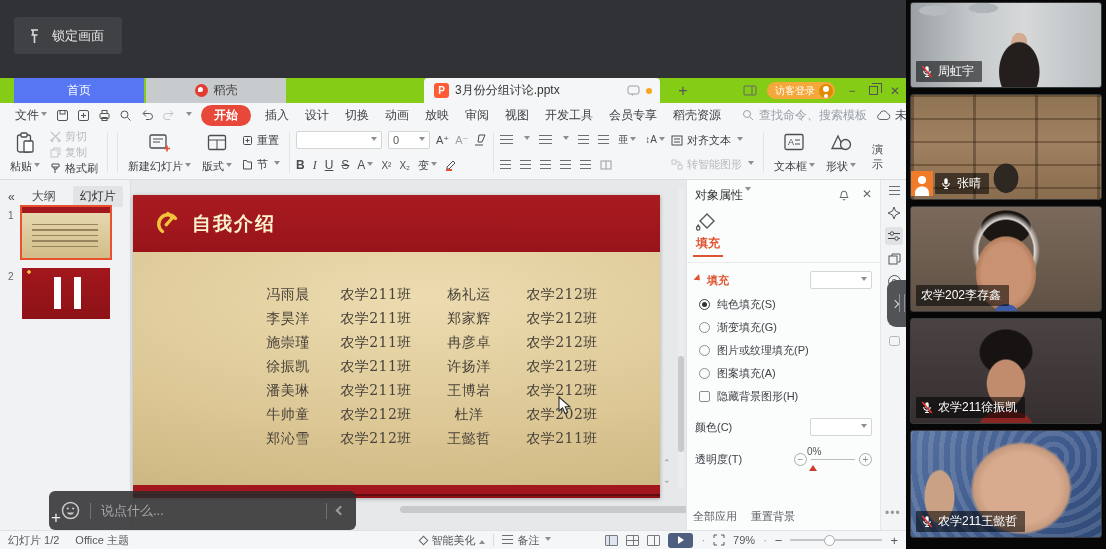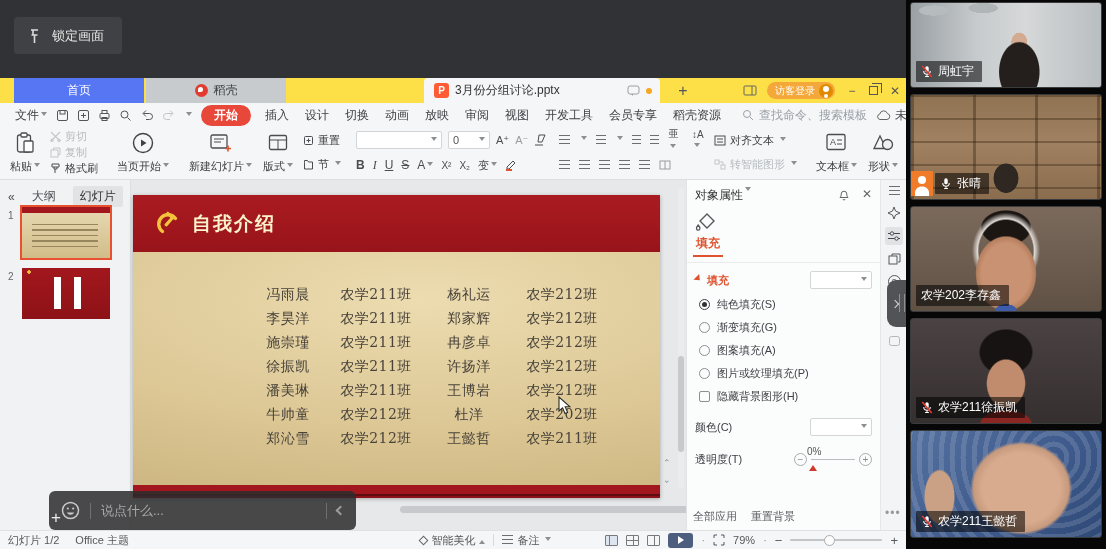--- a/index.html
+++ b/index.html
@@ -7,21 +7,21 @@
        font-family:"Liberation Sans","DejaVu Sans",sans-serif;-webkit-font-smoothing:antialiased;}
   *{box-sizing:border-box;}
 
   
   #share{position:absolute;left:0;top:0;width:906px;height:549px;background:#313235;overflow:hidden;}
 
   .lock-btn{position:absolute;left:14px;top:17px;height:37px;padding:0 18px 0 14px;background:#404144;
             border-radius:4px;display:flex;align-items:center;gap:11px;color:#e6e6e6;font-size:13px;cursor:default;}
 
   
-  .tabbar{position:absolute;left:0;top:78px;width:906px;height:25px;background:#fde047;}
+  .tabbar{position:absolute;left:0;top:78px;width:906px;height:25px;background:#84cc16;}
   .tab{position:absolute;top:0;height:25px;display:flex;align-items:center;justify-content:center;
        font-size:12px;gap:6px;padding:0 8px;white-space:nowrap;}
   .tab-home{left:14px;width:130px;background:var(--c-wps-blue-tab);color:#fff;}
   .tab-docer{left:146px;width:140px;background:#c7cbce;color:#3b3b3b;}
   .tab-doc{left:424px;width:236px;background:#f5f6f7;border-radius:4px 4px 0 0;color:#333;justify-content:flex-start;padding-left:10px;}
   .docer-ic{width:13px;height:13px;border-radius:50%;background:#e23c32;position:relative;flex:0 0 auto;}
   .docer-ic::after{content:'';position:absolute;left:3px;top:3px;width:5px;height:5px;background:#fff;border-radius:50% 50% 50% 0;}
   .ppt-ic{width:15px;height:15px;border-radius:3px;background:#ff5c35;color:#fff;font-size:10px;font-weight:bold;
           display:flex;align-items:center;justify-content:center;flex:0 0 auto;}
   .tab-doc .bubble{margin-left:auto;}
@@ -351,30 +351,20 @@
           <span>复制</span>
         </div>
         <div class="smallbtn">
           <span style="line-height:0;"><svg width="11" height="11" viewBox="0 0 11 11">
                 <path d="M2 1h7v3H2zM4 4v2h3V4M5 6v4" fill="none" stroke="#4a4d52"></path>
               </svg></span>
           <span>格式刷</span>
         </div>
       </div>
       <div class="vsep"></div>
-      <div class="bigbtn">
-        <span style="line-height:0;"><svg width="22" height="22" viewBox="0 0 22 22">
-              <circle cx="11" cy="11" r="9.5" fill="none" stroke="#3f4246" stroke-width="1.4"></circle>
-              <path d="M9 7.5v7l5.5-3.5z" fill="#3f4246"></path>
-            </svg></span>
-        <span class="lbl">
-            <span>当页开始</span>
-            <span class="tri"></span>
-          </span>
-      </div>
       <div class="vsep"></div>
       <div class="bigbtn">
         <span style="line-height:0;"><svg width="24" height="22" viewBox="0 0 24 22">
               <rect x="2" y="3" width="16" height="13" rx="1.5" fill="none" stroke="#4a4d52" stroke-width="1.3"></rect>
               <line x1="5" y1="7" x2="15" y2="7" stroke="#4a4d52"></line>
               <line x1="5" y1="10" x2="12" y2="10" stroke="#4a4d52"></line>
               <path d="M19 13.5v6M16 16.5h6" stroke="#e0532f" stroke-width="1.6"></path>
             </svg></span>
         <span class="lbl">
             <span>新建幻灯片</span>
@@ -631,25 +621,25 @@
           <div class="opt">
             <span class="radio checked"></span>
             <span>纯色填充(S)</span>
           </div>
           <div class="opt">
             <span class="radio"></span>
             <span>渐变填充(G)</span>
           </div>
           <div class="opt">
             <span class="radio"></span>
-            <span>图案填充(A)</span>
+            <span>图片或纹理填充(P)</span>
           </div>
           <div class="opt">
             <span class="radio"></span>
-            <span>图片或纹理填充(P)</span>
+            <span>图案填充(A)</span>
           </div>
           <div class="opt">
             <span class="checkbox"></span>
             <span>隐藏背景图形(H)</span>
           </div>
         </div>
       <div class="crow">
         <span>颜色(C)</span>
         <span class="combo">
             <span></span>

